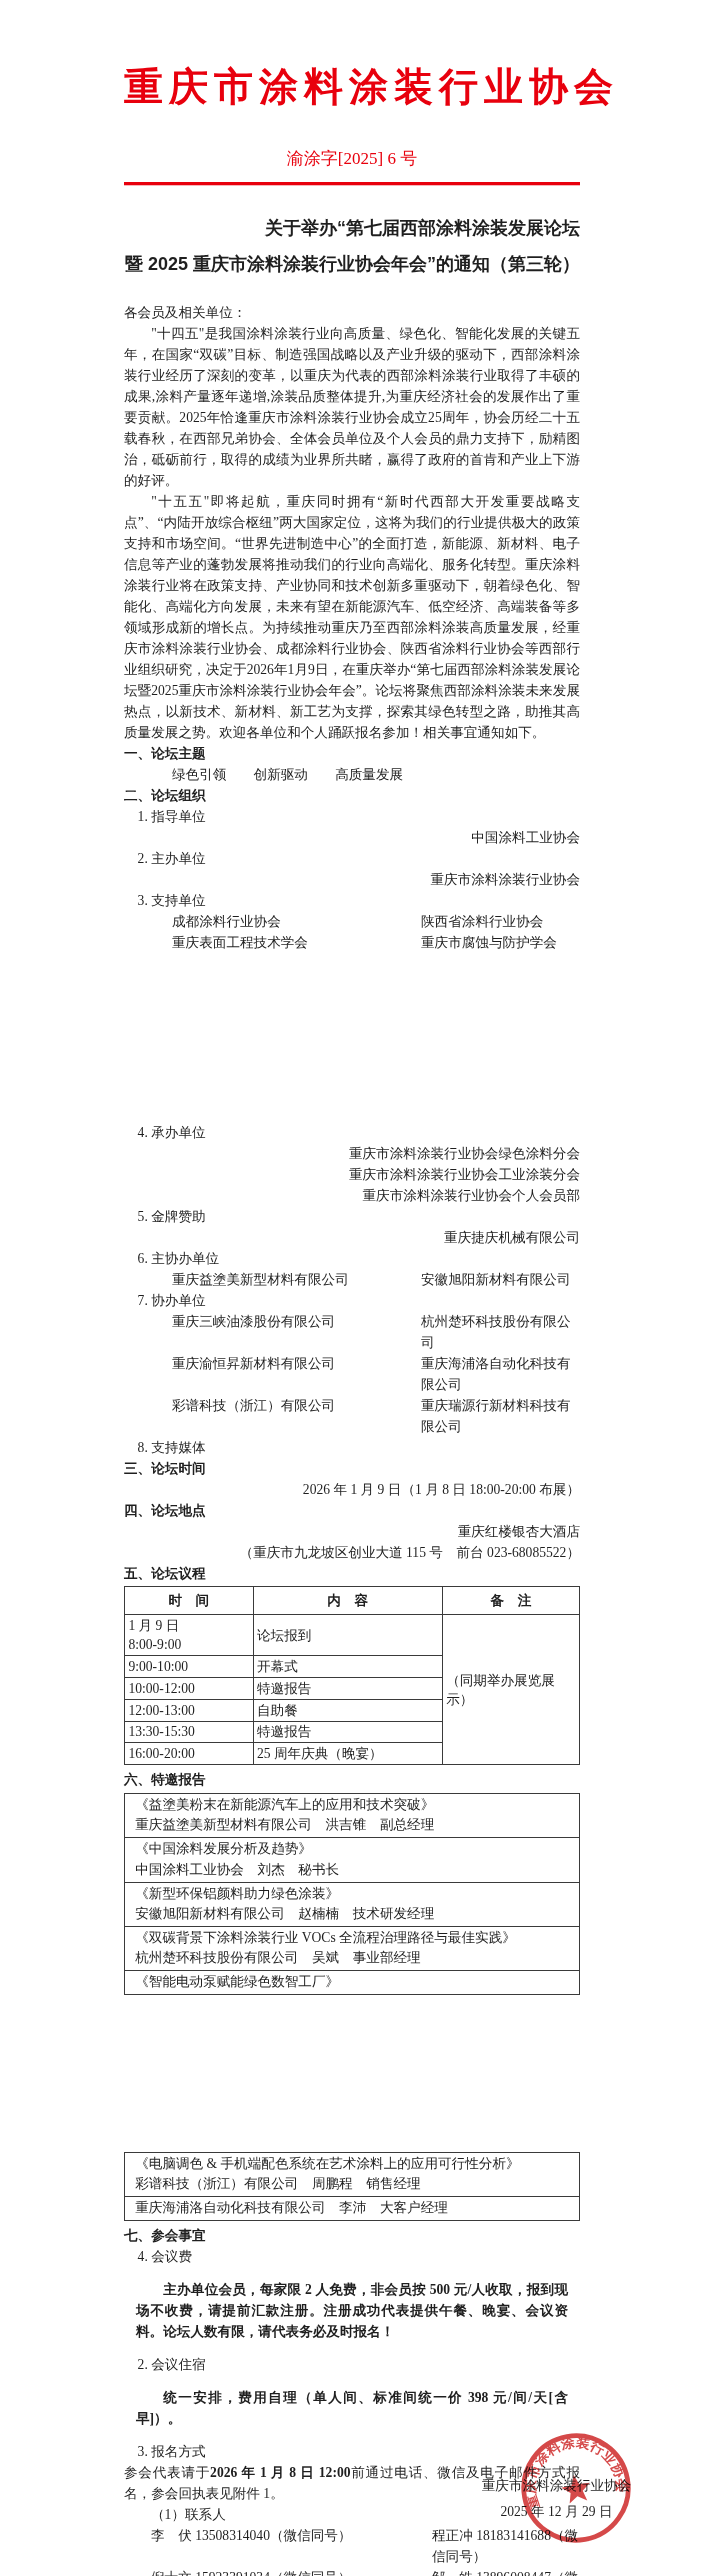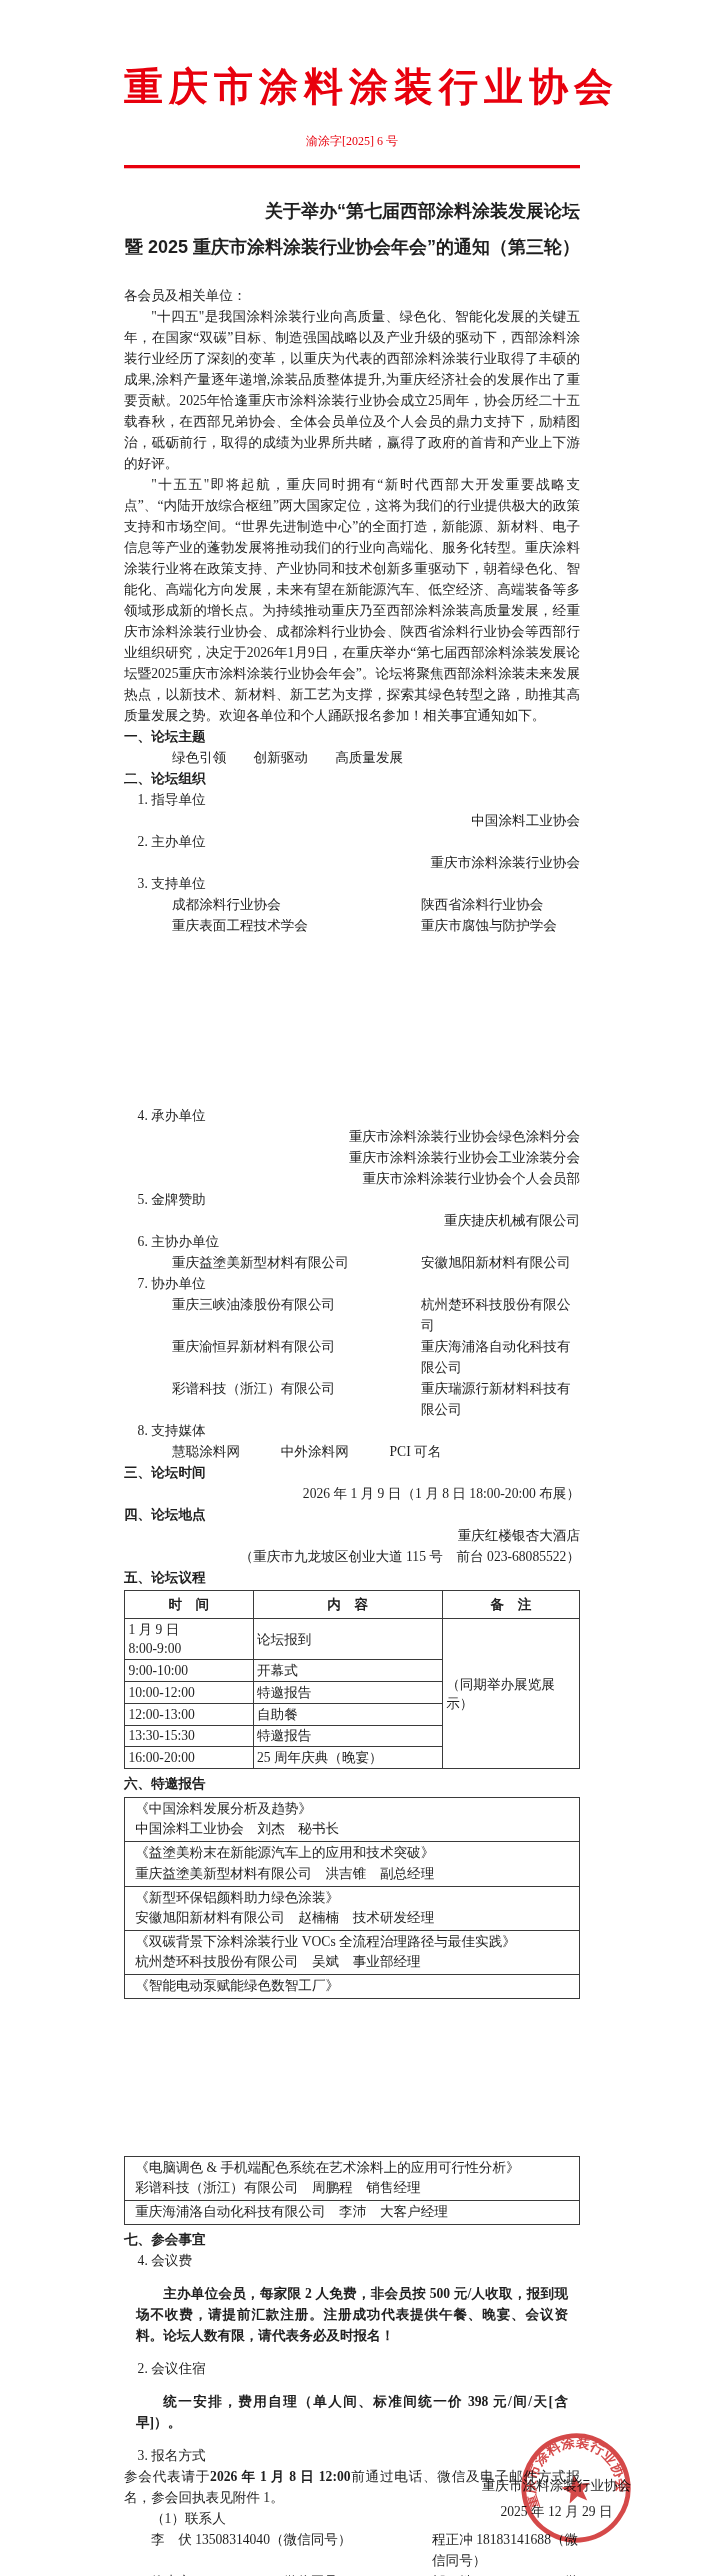--- a/index.html
+++ b/index.html
@@ -8,21 +8,21 @@
     background:#ffffff; box-sizing:border-box;
     padding:47px 78px 0 78px; overflow:hidden;
     font-family:"Liberation Serif","DejaVu Serif",serif;
     color:#1f1f1f; font-size:13.6px; line-height:21px;
   }
   .org-title {
     margin-top:13.6px; text-align:center; color:#e8000d;
     font-weight:bold; font-size:39px; line-height:51px; letter-spacing:6px;
     white-space:nowrap;
   }
-  .doc-number { margin-top:19px; text-align:center; color:#e8000d; font-size:12px; }
+  .doc-number { margin-top:36px; text-align:center; color:#e8000d; font-size:17px; }
   .red-rule { margin-top:13.6px; height:2.6px; background:#e8000d; border-bottom:0.9px solid #f7b6ba; }
   .notice-title {
     margin-top:24px; text-align:right; font-weight:bold; font-size:18px; line-height:36px;
     font-family:"Liberation Sans","DejaVu Sans",sans-serif;
   }
   .salutation { margin-top:20.4px; }
   p.para { margin:0; text-indent:2em; text-align:justify; }
   .heading { font-family:"Liberation Sans","DejaVu Sans",sans-serif; font-weight:bold; }
   .label { padding-left:13.6px; }
   .unit { padding-left:48px;text-align:right; }
@@ -117,21 +117,20 @@
   </div>
   <div class="two-col">
     <span class="left">重庆渝恒昇新材料有限公司</span>
     <span>重庆海浦洛自动化科技有限公司</span>
   </div>
   <div class="two-col">
     <span class="left">彩谱科技（浙江）有限公司</span>
     <span>重庆瑞源行新材料科技有限公司</span>
   </div>
   <div class="label">8. 支持媒体</div>
-  <div class="media-line">慧聪涂料网　　　中外涂料网　　　PCI 可名</div>
 
   <div class="heading">三、论坛时间</div>
   <div class="unit">2026 年 1 月 9 日（1 月 8 日 18:00-20:00 布展）</div>
 
   <div class="heading">四、论坛地点</div>
   <div class="unit">重庆红楼银杏大酒店</div>
   <div class="unit">（重庆市九龙坡区创业大道 115 号　前台 023-68085522）</div>
 
   <div class="heading">五、论坛议程</div>
   <table class="agenda">
@@ -170,26 +169,26 @@
       <tr>
         <td>16:00-20:00</td>
         <td>25 周年庆典（晚宴）</td>
       </tr>
     </tbody>
   </table>
 
   <div class="heading mt4">六、特邀报告</div>
   <div class="report-box">
     <div class="report-row">
+      <div>《益塗美粉末在新能源汽车上的应用和技术突破》</div>
+      <div>重庆益塗美新型材料有限公司　洪吉锥　副总经理</div>
+    </div>
+    <div class="report-row">
       <div>《中国涂料发展分析及趋势》</div>
       <div>中国涂料工业协会　刘杰　秘书长</div>
-    </div>
-    <div class="report-row">
-      <div>《益塗美粉末在新能源汽车上的应用和技术突破》</div>
-      <div>重庆益塗美新型材料有限公司　洪吉锥　副总经理</div>
     </div>
     <div class="report-row">
       <div>《新型环保铝颜料助力绿色涂装》</div>
       <div>安徽旭阳新材料有限公司　赵楠楠　技术研发经理</div>
     </div>
     <div class="report-row">
       <div>《双碳背景下涂料涂装行业 VOCs 全流程治理路径与最佳实践》</div>
       <div>杭州楚环科技股份有限公司　吴斌　事业部经理</div>
     </div>
     <div class="report-row">

